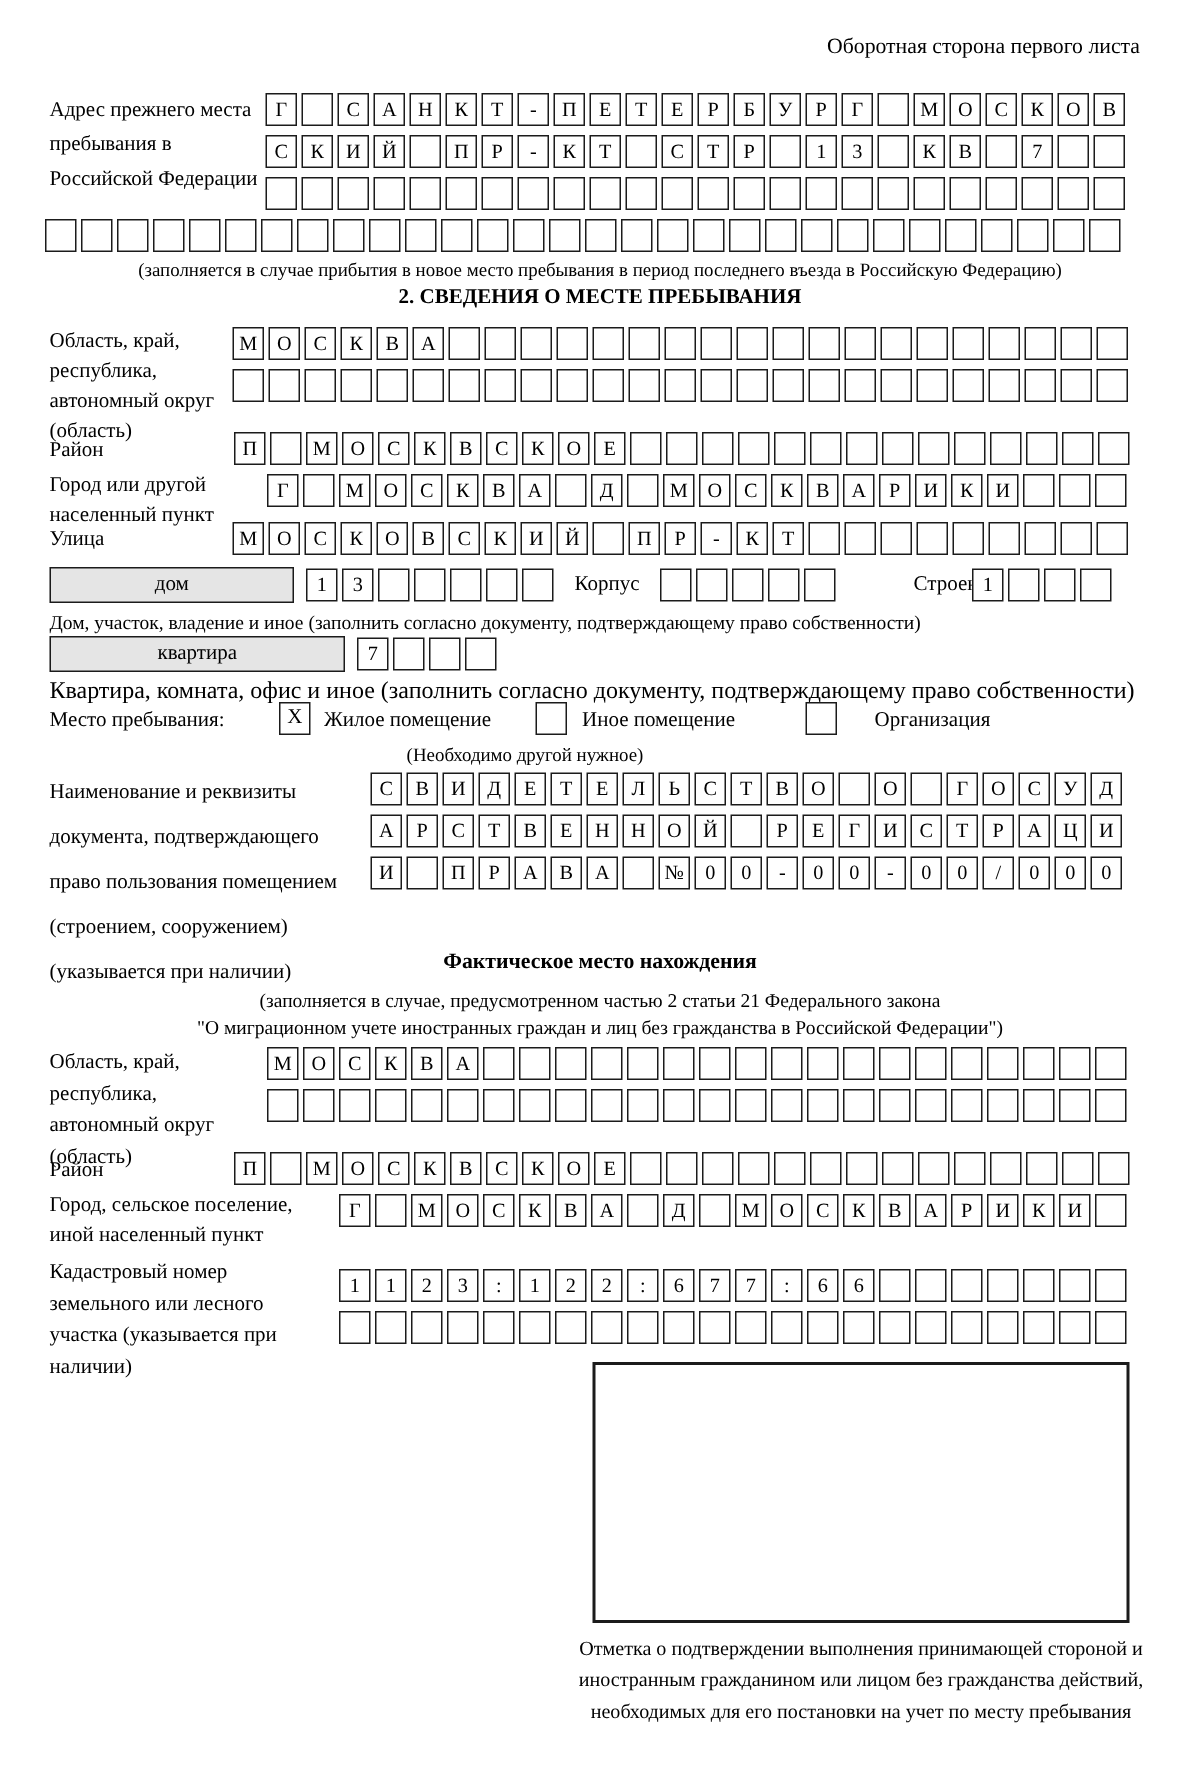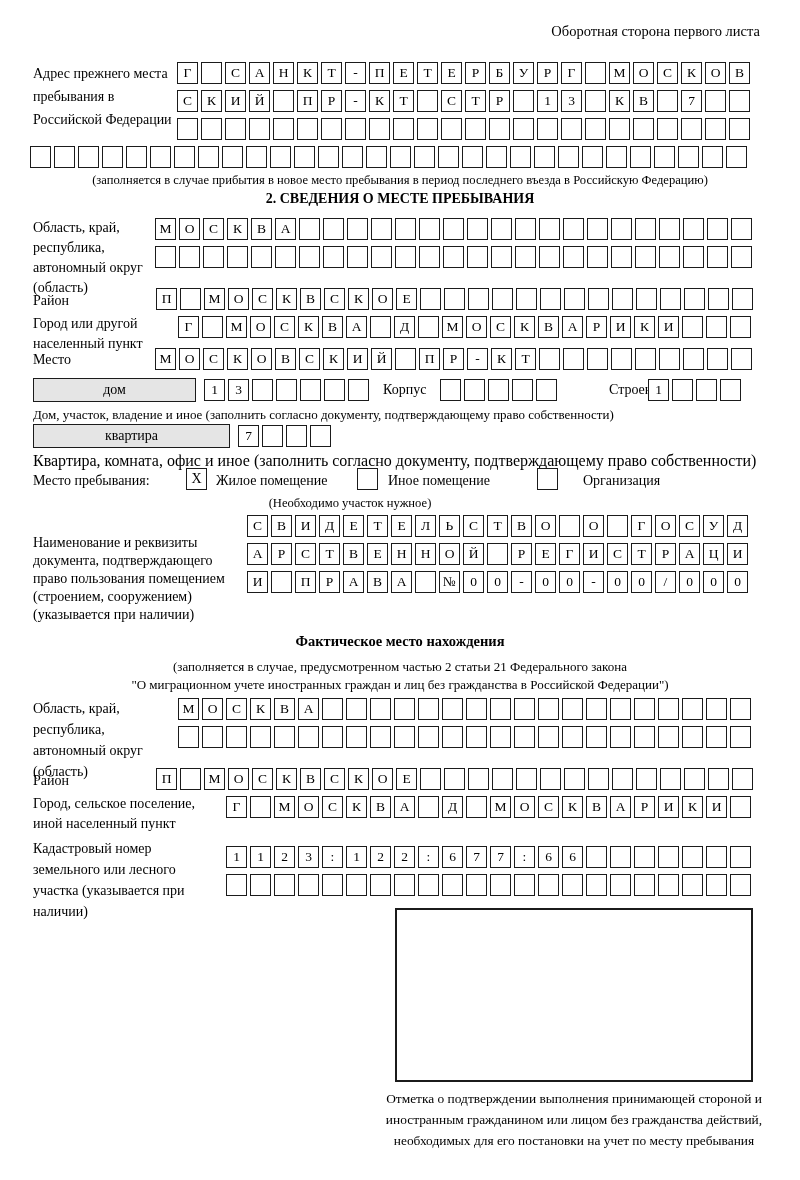--- a/index.html
+++ b/index.html
@@ -247,21 +247,21 @@
     <span class="cell">А</span>
     <span class="cell">Р</span>
     <span class="cell">И</span>
     <span class="cell">К</span>
     <span class="cell">И</span>
     <span class="cell"></span>
     <span class="cell"></span>
     <span class="cell"></span>
   </div>
 
-<div class="abs lbl" style="left:33px;top:350px;">Место</div>
+<div class="abs lbl" style="left:33px;top:350px;">Улица</div>
 <div class="abs cellrow" style="left:155px;top:348px;">
     <span class="cell">М</span>
     <span class="cell">О</span>
     <span class="cell">С</span>
     <span class="cell">К</span>
     <span class="cell">О</span>
     <span class="cell">В</span>
     <span class="cell">С</span>
     <span class="cell">К</span>
     <span class="cell">И</span>
@@ -319,23 +319,23 @@
   </div>
 <div class="abs note" style="left:33px;top:453px;width:740px;font-size:16px;">Квартира, комната, офис и иное (заполнить согласно документу, подтверждающему право собственности)</div>
 
 <div class="abs lbl" style="left:33px;top:471px;">Место пребывания:</div>
 <div class="abs checkbox" style="left:186px;top:468px;">X</div>
 <div class="abs lbl" style="left:216px;top:471px;">Жилое помещение</div>
 <div class="abs checkbox" style="left:357px;top:468px;"></div>
 <div class="abs lbl" style="left:388px;top:471px;">Иное помещение</div>
 <div class="abs checkbox" style="left:537px;top:468px;"></div>
 <div class="abs lbl" style="left:583px;top:471px;">Организация</div>
-<div class="abs note center" style="left:100px;top:496px;width:500px;">(Необходимо участок нужное)</div>
-
-<div class="abs lbl-tall" style="left:33px;top:534px;width:205px;line-height:18px;">Наименование и реквизиты документа, подтверждающего право пользования помещением (строением, сооружением) (указывается при наличии)</div>
+<div class="abs note center" style="left:100px;top:496px;width:500px;">(Необходимо другой нужное)</div>
+
+<div class="abs lbl-tall" style="left:33px;top:514px;width:205px;line-height:30px;">Наименование и реквизиты документа, подтверждающего право пользования помещением (строением, сооружением) (указывается при наличии)</div>
 <div class="abs cellrow" style="left:247px;top:515px;">
     <span class="cell">С</span>
     <span class="cell">В</span>
     <span class="cell">И</span>
     <span class="cell">Д</span>
     <span class="cell">Е</span>
     <span class="cell">Т</span>
     <span class="cell">Е</span>
     <span class="cell">Л</span>
     <span class="cell">Ь</span>

